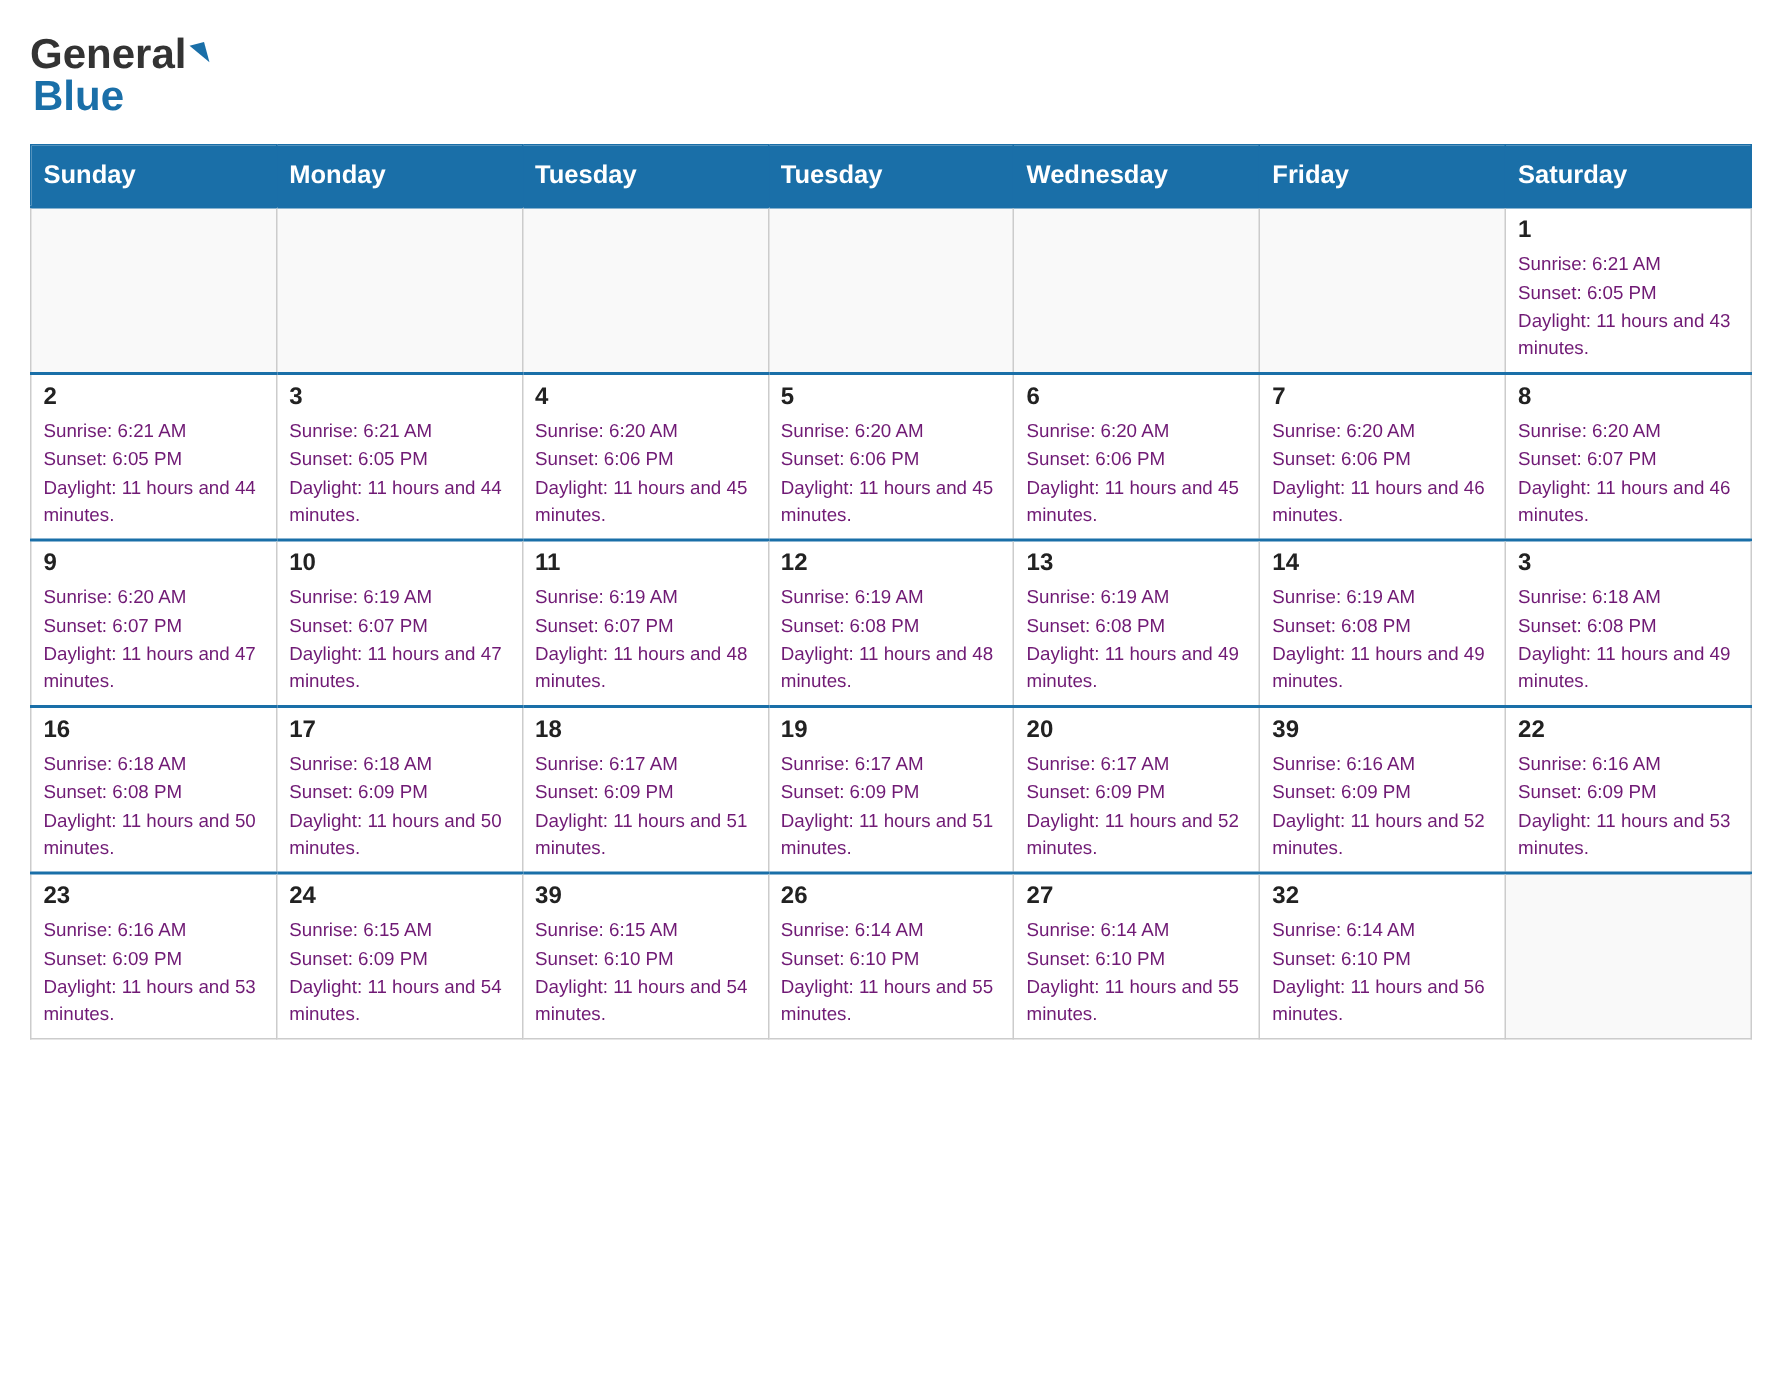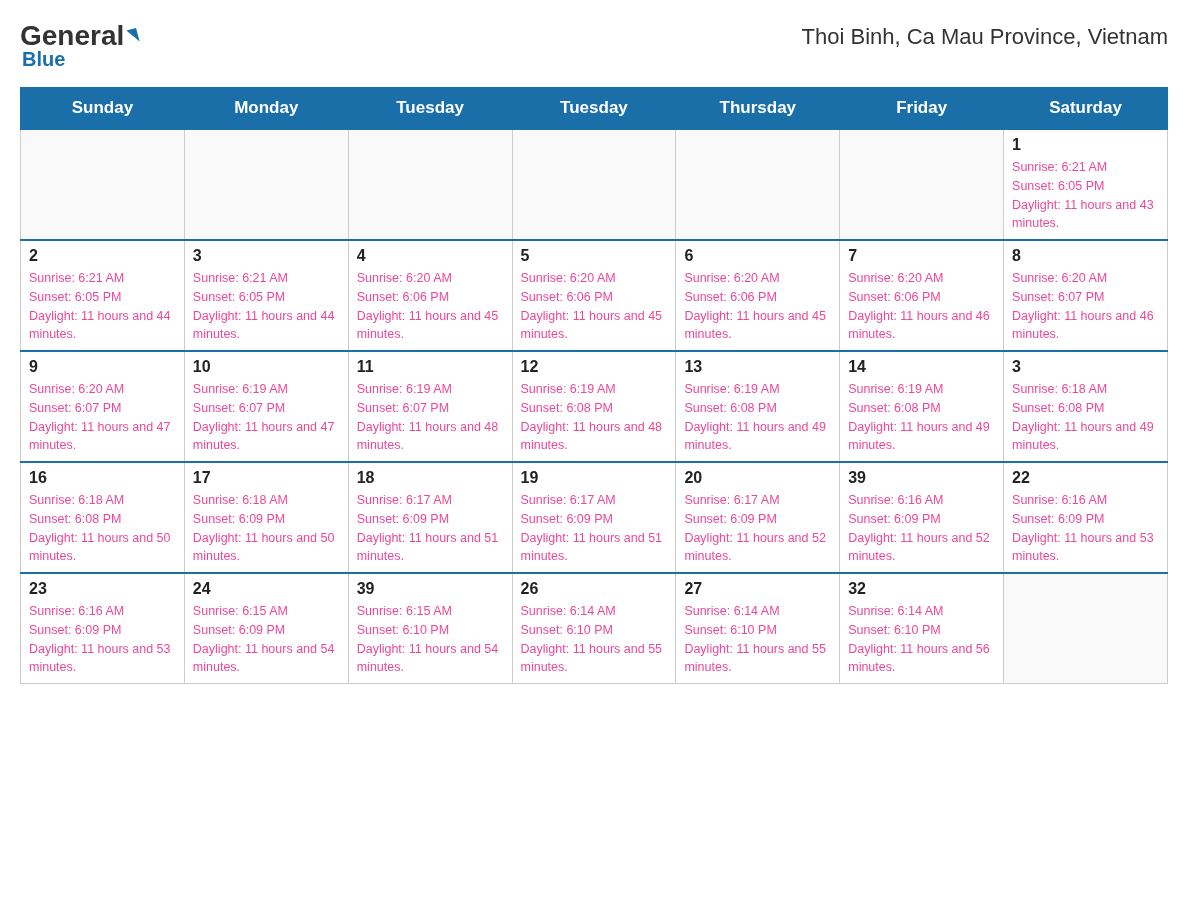--- a/index.html
+++ b/index.html
@@ -32,21 +32,21 @@
       display: inline-block;
       width: 0;
       height: 0;
       border-left: 10px solid transparent;
       border-right: 0px solid transparent;
       border-top: 14px solid #1a6fa8;
       margin-left: 4px;
       transform: rotate(-15deg);
     }
     .logo-blue {
-      font-size: 20px;
+      font-size: 28px;
       font-weight: bold;
       color: #1a6fa8;
       margin-top: -4px;
       margin-left: 2px;
     }
     .title-section {
       text-align: right;
     }
     .title-section h1 {
       font-size: 52px;
@@ -61,21 +61,21 @@
       margin-top: 4px;
     }
     .calendar {
       width: 100%;
       border-collapse: collapse;
       border: 1px solid #999;
     }
     .calendar th {
       background-color: #1a6fa8;
       color: #fff;
-      text-align: center;
+      text-align: left;
       padding: 10px 8px;
       font-size: 17px;
       font-weight: bold;
       border: 1px solid #1a6fa8;
     }
     .calendar td {
       vertical-align: top;
       border: 1px solid #ccc;
       padding: 6px 8px;
       width: 14.28%;
@@ -83,21 +83,21 @@
       height: 110px;
     }
     .day-number {
       font-size: 16px;
       font-weight: bold;
       color: #222;
       margin-bottom: 4px;
     }
     .day-info {
       font-size: 12.5px;
-      color: #ec4899;
+      color: #701a75;
       line-height: 1.5;
     }
     .empty-cell {
       background: #f9f9f9;
     }
     .week-row td {
       border-top: 2px solid #1a6fa8;
     }
   </style>
 </head>
@@ -105,32 +105,31 @@
 
 <div class="header">
   <div class="logo">
     <div class="logo-general">
       <span>General</span>
       <span class="arrow"></span>
     </div>
     <div class="logo-blue">Blue</div>
   </div>
   <div class="title-section">
-    <h2>Thoi Binh, Ca Mau Province, Vietnam</h2>
   </div>
 </div>
 
 <table class="calendar">
   <thead>
     <tr>
       <th>Sunday</th>
       <th>Monday</th>
       <th>Tuesday</th>
       <th>Tuesday</th>
-      <th>Thursday</th>
+      <th>Wednesday</th>
       <th>Friday</th>
       <th>Saturday</th>
     </tr>
   </thead>
   <tbody id="calendar-body">
   <tr class="week-row">
         <td class="empty-cell"></td>
         <td class="empty-cell"></td>
         <td class="empty-cell"></td>
         <td class="empty-cell"></td>

